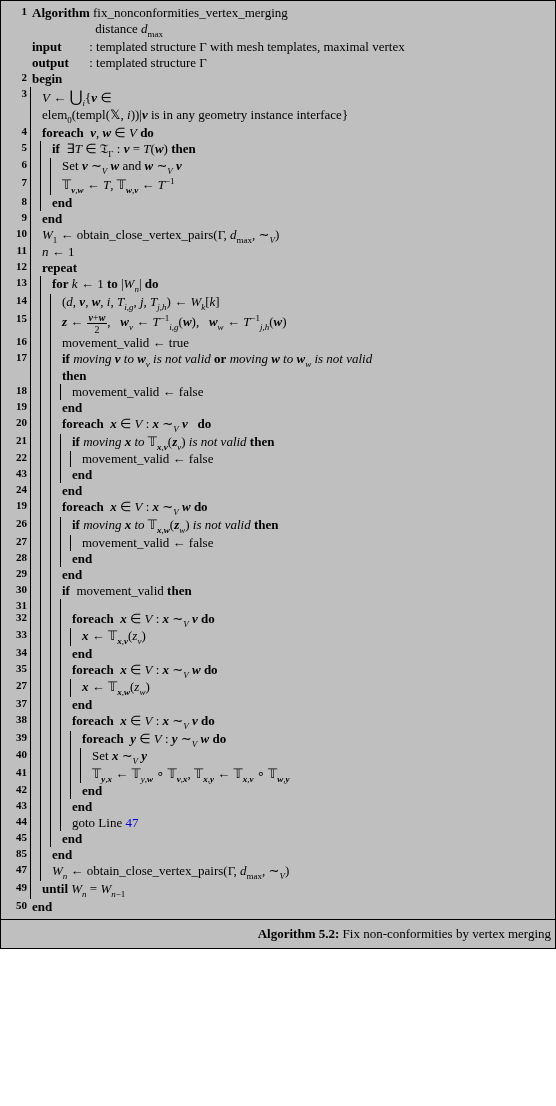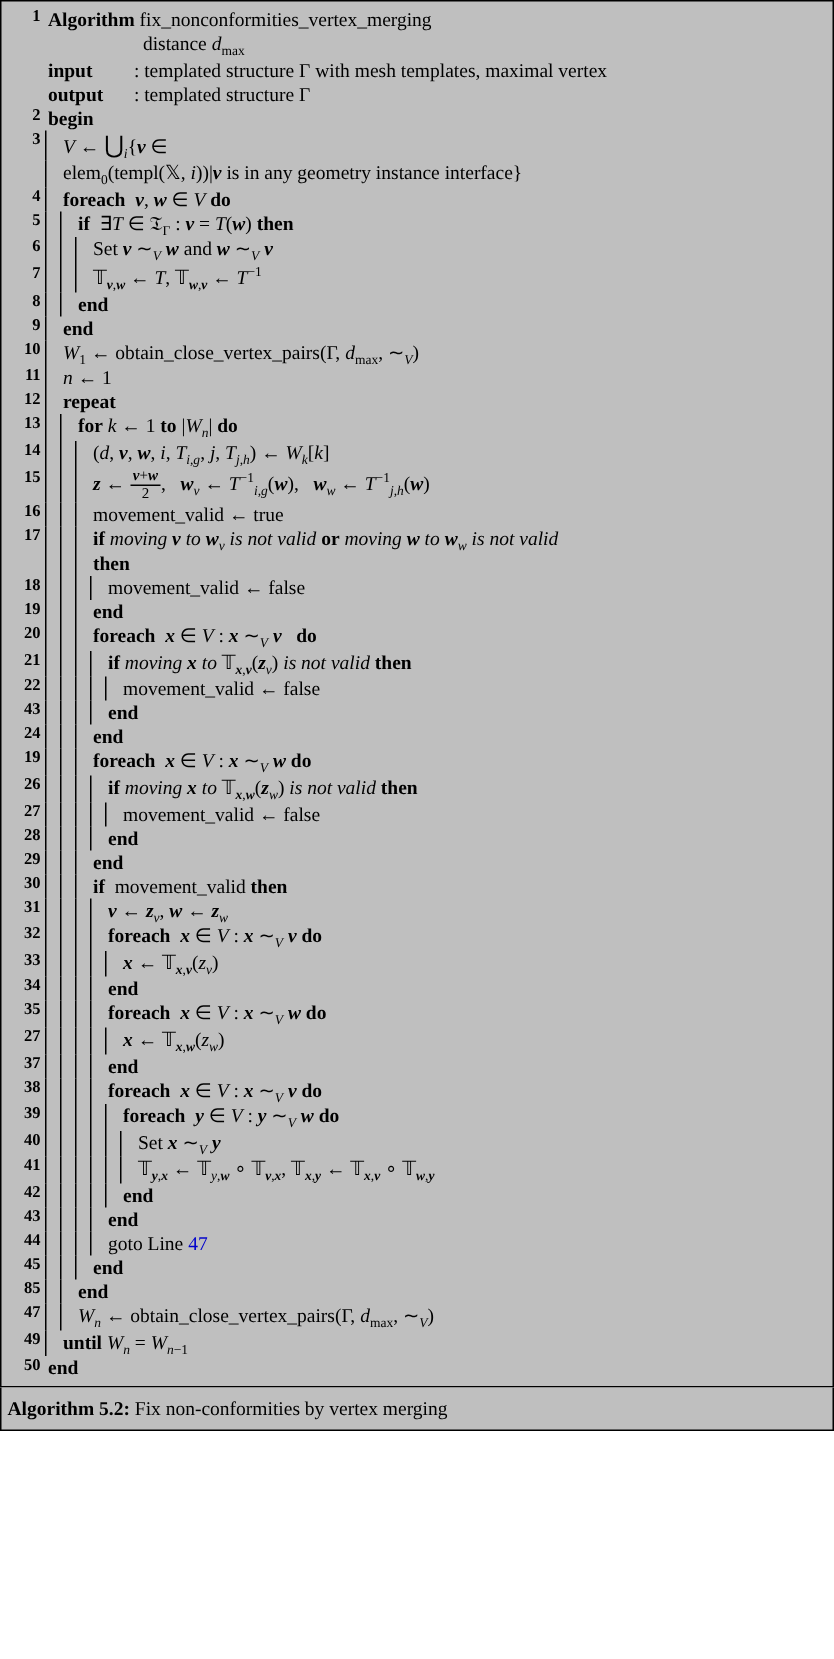--- a/index.html
+++ b/index.html
@@ -21,21 +21,21 @@
   }
   .kw { font-weight: bold; }
   .it { font-style: italic; font-family: Liberation Serif, serif; }
   .bi { font-weight: bold; font-style: italic; }
   .sub { font-size: 9px; vertical-align: sub; }
   .sup { font-size: 9px; vertical-align: super; }
   .caption {
     background: #bfbfbf;
     border: 1.5px solid #000;
     border-top: none;
-    text-align: left;
+    text-align: right;
     padding: 6px 4px;
     font-size: 13px;
   }
   .row {
     display: flex;
     align-items: stretch;
   }
   .gutter {
     width: 24px;
     text-align: right;
@@ -354,21 +354,20 @@
         <div class="txt"><span class="kw">if</span>&nbsp;&nbsp;movement_valid <span class="kw">then</span></div>
       </div>
       <div class="row">
         <div class="gutter">31</div>
         <div class="bars">
           <div class="bar"></div>
           <div class="bar"></div>
           <div class="bar"></div>
           <div class="bar"></div>
         </div>
-        <div class="txt"><span class="bi">v</span> ← <span class="bi">z</span><span class="sub"><span class="math">v</span></span>, <span class="bi">w</span> ← <span class="bi">z</span><span class="sub"><span class="math">w</span></span></div>
       </div>
       <div class="row">
         <div class="gutter">32</div>
         <div class="bars">
           <div class="bar"></div>
           <div class="bar"></div>
           <div class="bar"></div>
           <div class="bar"></div>
         </div>
         <div class="txt"><span class="kw">foreach</span>&nbsp;&nbsp;<span class="bi">x</span> ∈ <span class="math">V</span> : <span class="bi">x</span> ∼<span class="sub"><span class="math">V</span></span> <span class="bi">v</span> <span class="kw">do</span></div>

